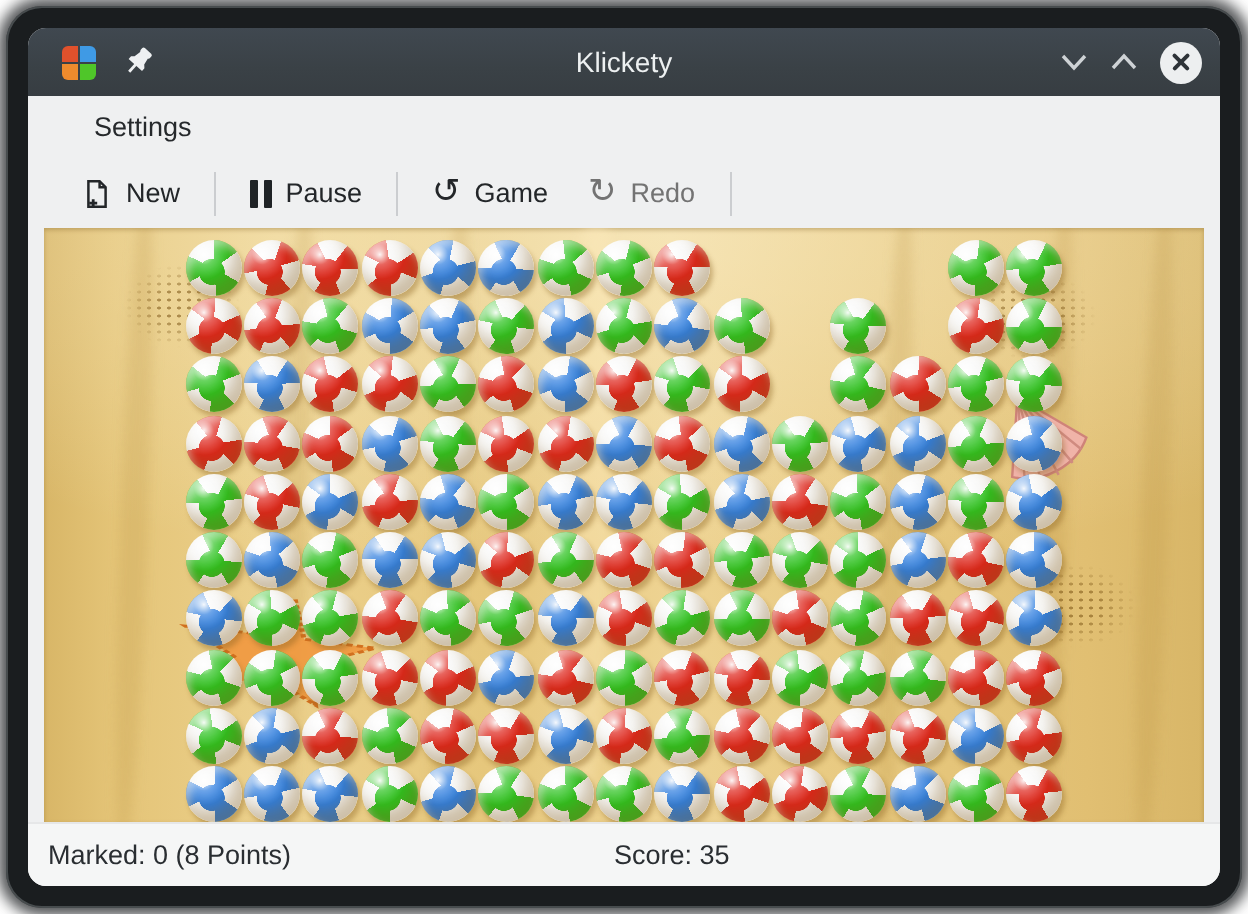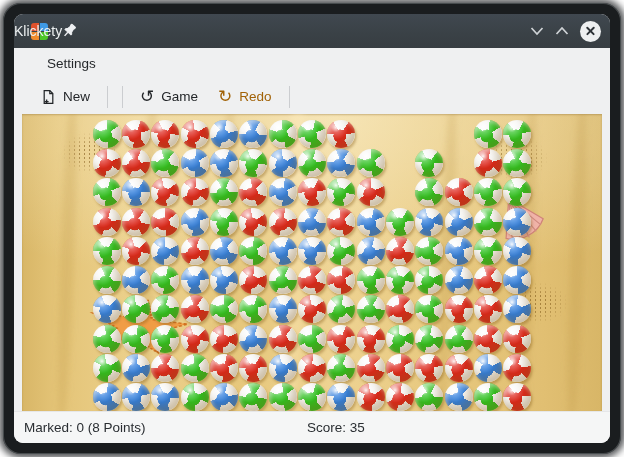--- a/index.html
+++ b/index.html
@@ -25,39 +25,39 @@
   }
   .app-icon{width:17px;height:17px;margin-left:17px;display:grid;
     grid-template-columns:1fr 1fr;grid-template-rows:1fr 1fr;gap:1px;border-radius:3px;overflow:hidden;}
   .app-icon i{display:block;}
   .app-icon i:nth-child(1){background:#e0512c;}
   .app-icon i:nth-child(2){background:#3f9ae5;}
   .app-icon i:nth-child(3){background:#ef8b2d;}
   .app-icon i:nth-child(4){background:#4fc629;}
   .pin{margin-left:13px;width:16px;height:16px;}
   .win-title{
-    position:absolute;left:0;right:0;text-align:left;font-size:14px;color:#edf0f1;pointer-events:none;
+    position:absolute;left:0;right:0;text-align:center;font-size:14px;color:#edf0f1;pointer-events:none;
   }
   .win-controls{margin-left:auto;display:flex;align-items:center;gap:11px;margin-right:9px;}
   .chev{width:14px;height:10px;display:block;}
   .close-btn{
     width:21px;height:21px;border-radius:50%;background:#edeff0;
     display:flex;align-items:center;justify-content:center;position:relative;
   }
   .close-btn b{position:absolute;width:11px;height:1.8px;background:#2e3338;border-radius:1px;}
   .close-btn b:nth-child(1){transform:rotate(45deg);}
   .close-btn b:nth-child(2){transform:rotate(-45deg);}
   
   .menubar{height:31px;flex:0 0 31px;display:flex;align-items:center;padding-left:22px;background:#eff0f1;}
   .menu-item{padding:4px 11px;font-size:13.5px;color:#26292c;border-radius:3px;}
   
   .toolbar{height:35px;flex:0 0 35px;display:flex;align-items:center;padding-left:16px;background:#eff0f1;}
   .tb-btn{display:flex;align-items:center;gap:7px;padding:5px 9px;border-radius:3px;
     font-size:13.5px;color:#232629;background:transparent;border:1px solid transparent;}
-  .tb-btn.disabled{color:#a16207;align-items:flex-end;}
+  .tb-btn.disabled{color:#737373;align-items:flex-end;}
   .tb-btn.toggled{background:#d2d5d7;border-color:#c3c7ca;}
   .tb-sep{width:1px;height:22px;background:#cbcdd0;margin:0 7px;}
   .ic-new{width:16px;height:16px;display:block;}
   .ic-pause{display:inline-flex;gap:3.5px;height:14px;align-items:stretch;}
   .ic-pause i{width:3.6px;background:#1f2326;display:block;border-radius:.5px;}
   .glyph{font-family:"DejaVu Sans",sans-serif;font-size:17px;line-height:14px;display:inline-block;
     transform:translateY(-1px);}
   .glyph.undo::before{content:"\21BA";}
   .glyph.redo::before{content:"\21BB";}
   .ic-sound{width:14px;height:14px;border:1.6px solid #232629;border-radius:50%;position:relative;display:inline-block;}
@@ -148,20 +148,27 @@
   <div class="toolbar">
     <div class="tb-btn">
       <svg class="ic-new" viewBox="0 0 16 16">
         <path d="M4.2 1.6 h5.6 l3 3 V14.4 H4.2 Z" fill="none" stroke="#232629" stroke-width="1.25"></path>
         <path d="M9.8 1.6 v3 h3" fill="none" stroke="#232629" stroke-width="1.25"></path>
         <path d="M4.6 12.6 h4 M6.6 10.6 v4" stroke="#232629" stroke-width="1.4"></path>
       </svg>
       <span>New</span>
     </div>
     <div class="tb-sep"></div>
+    <div class="tb-btn">
+      <span class="ic-pause">
+          <i></i>
+          <i></i>
+        </span>
+      <span>Pause</span>
+    </div>
     <div class="tb-sep"></div>
     <div class="tb-btn">
       <span class="glyph undo"></span>
       <span>Game</span>
     </div>
     <div class="tb-btn disabled">
       <span class="glyph redo"></span>
       <span>Redo</span>
     </div>
     <div class="tb-sep"></div>

